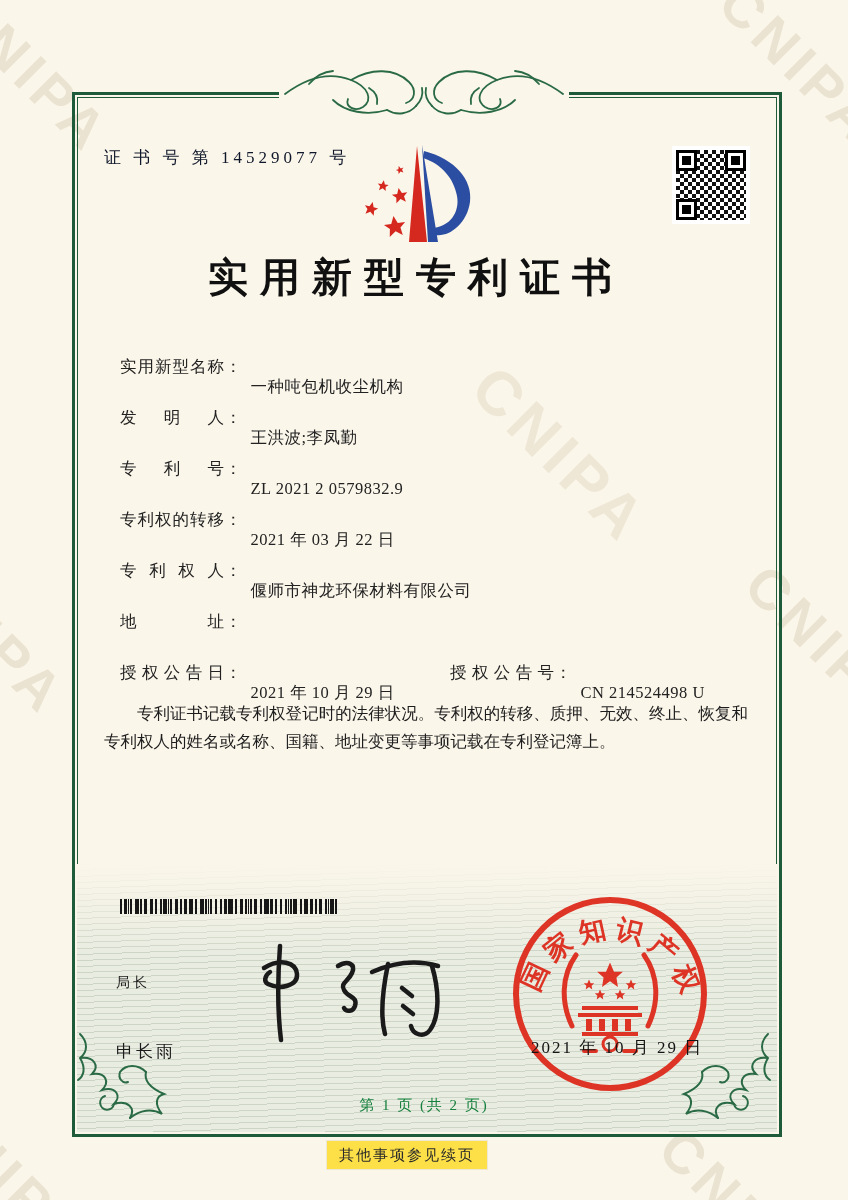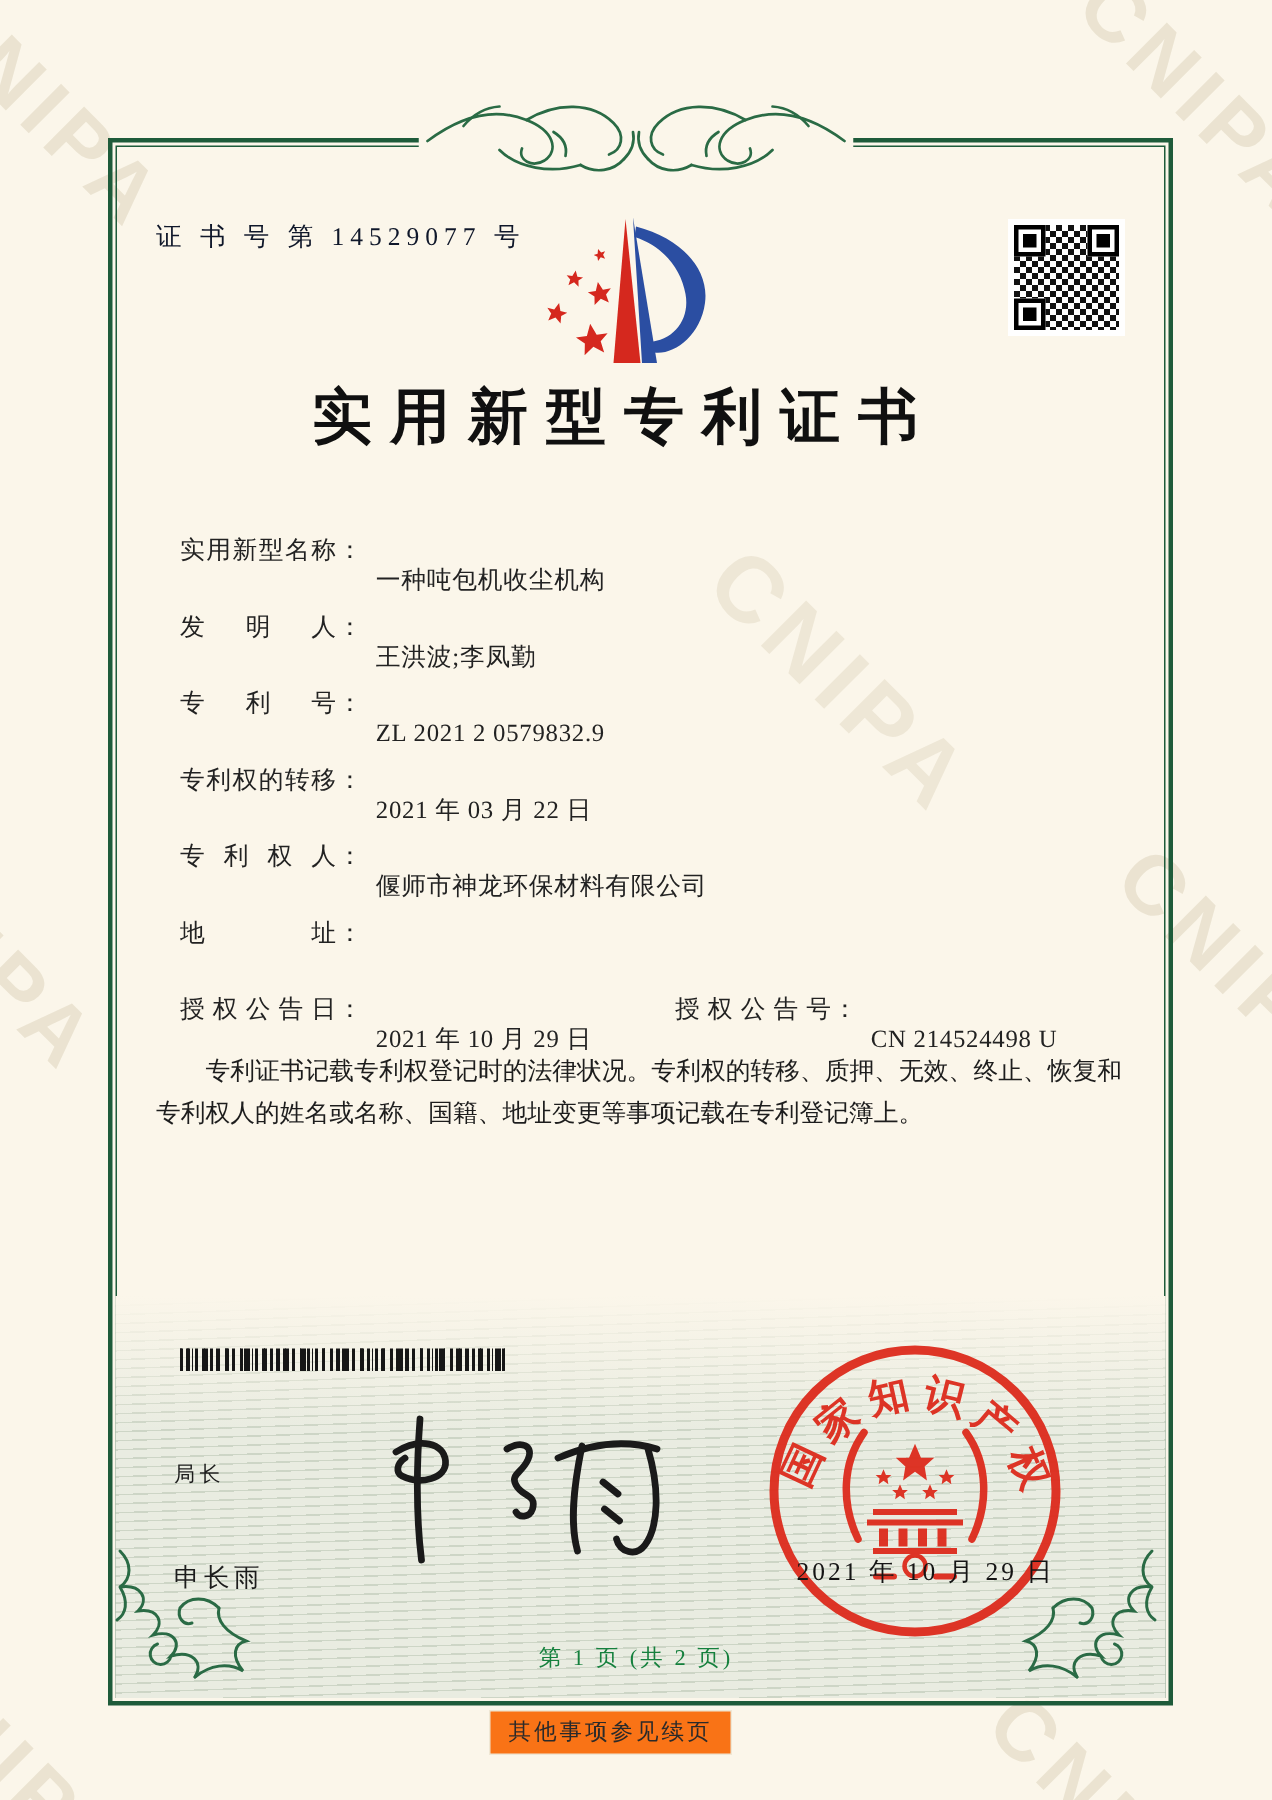--- a/index.html
+++ b/index.html
@@ -68,21 +68,21 @@
      font-family:"Liberation Sans","DejaVu Sans",sans-serif;color:#1c1c1c;margin-top:32px;}
   .signature{position:absolute;left:252px;top:938px;width:200px;height:110px;z-index:5;}
 
   .seal{position:absolute;left:510px;top:894px;width:200px;height:200px;z-index:5;opacity:.95;}
   .seal-date{position:absolute;left:531px;top:1036px;font-size:17px;letter-spacing:2px;color:#141414;z-index:6;}
 
   .page-info{position:absolute;left:0;right:0;top:1096px;text-align:center;font-size:15px;
      letter-spacing:2px;color:#15803d;z-index:4;}
   .cont-note{position:absolute;left:326px;top:1140px;width:160px;height:28px;line-height:28px;
      text-align:center;font-size:15px;letter-spacing:2px;color:#2a2a2a;z-index:4;
-     background:#f97316;border:1px solid #efe7d4;}
+     background:#fde047;border:1px solid #efe7d4;}
 </style>
 </head>
 <body>
 
 <div class="wm wm-med" style="left:-18px;top:-22px;">CNIPA</div>
 <div class="wm wm-med" style="left:752px;top:-30px;">CNIPA</div>
 <div class="wm wm-med" style="left:-62px;top:540px;">CNIPA</div>
 <div class="wm wm-med" style="left:778px;top:552px;">CNIPA</div>
 <div class="wm wm-med" style="left:-42px;top:1082px;">CNIPA</div>
 <div class="wm wm-med" style="left:692px;top:1116px;">CNIPA</div>

